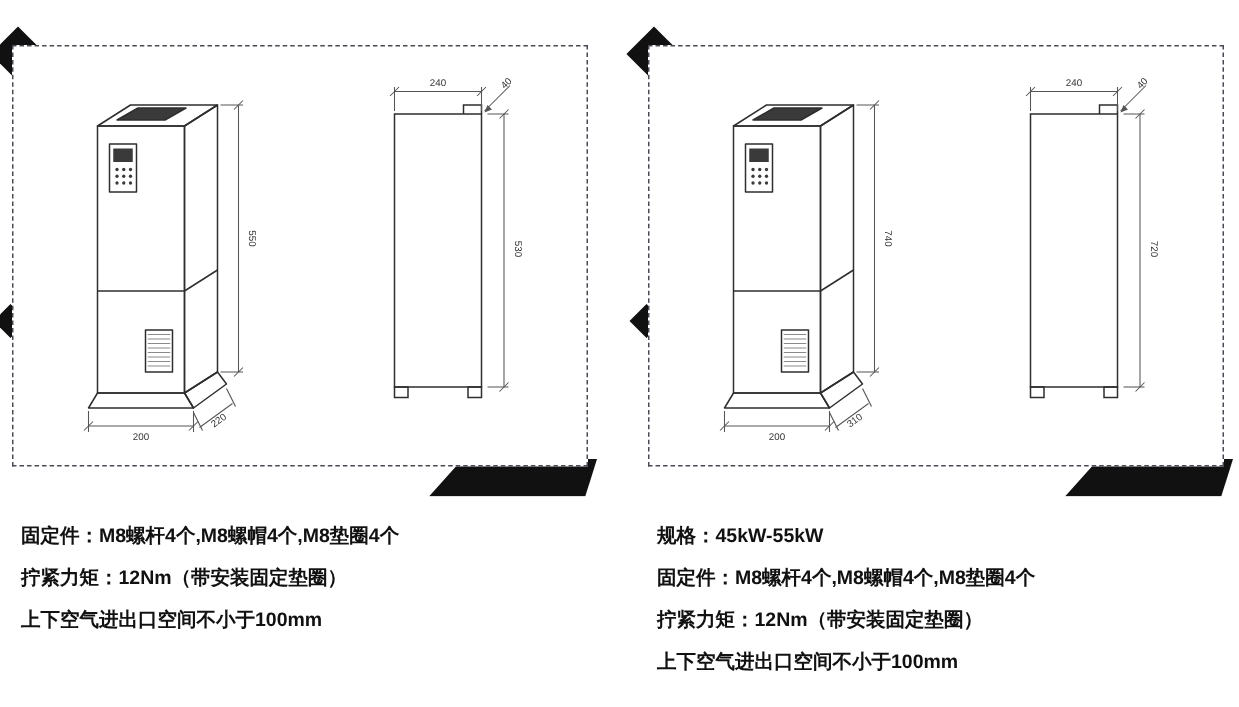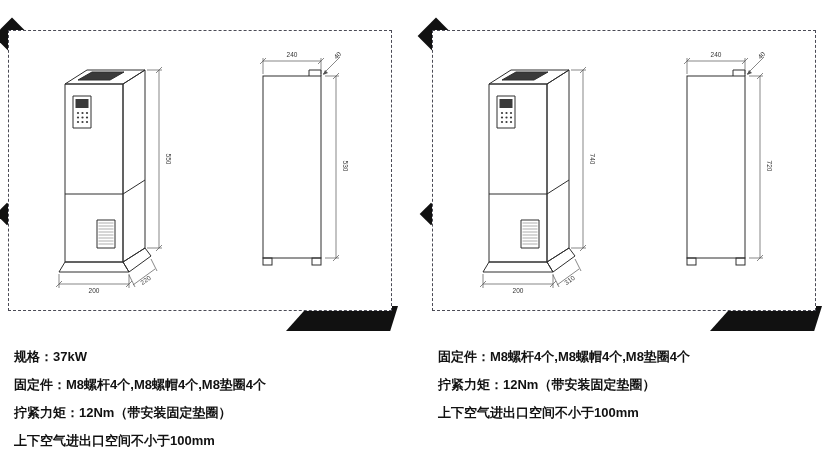--- a/index.html
+++ b/index.html
@@ -118,21 +118,20 @@
         </svg>
         <svg class="side" viewBox="0 0 115 250" width="115" height="250">
           <use href="#side-geom"></use>
           <text x="51" y="13" text-anchor="middle">240</text>
           <text x="98" y="13" text-anchor="middle" transform="rotate(-45 98 13)">40</text>
           <text x="102" y="122" text-anchor="middle" transform="rotate(90 102 122)">530</text>
         </svg>
       </div>
     </div>
     <div class="specs">
-      <div class="spec-line">规格：37kW</div>
       <div class="spec-line">固定件：M8螺杆4个,M8螺帽4个,M8垫圈4个</div>
       <div class="spec-line">拧紧力矩：12Nm（带安装固定垫圈）</div>
       <div class="spec-line">上下空气进出口空间不小于100mm</div>
     </div>
   </div>
 
   <div class="panel">
     <div class="box-wrap">
       <div class="shadow corner-tl"></div>
       <div class="shadow edge-left"></div>
@@ -146,19 +145,20 @@
         </svg>
         <svg class="side" viewBox="0 0 115 250" width="115" height="250">
           <use href="#side-geom"></use>
           <text x="51" y="13" text-anchor="middle">240</text>
           <text x="98" y="13" text-anchor="middle" transform="rotate(-45 98 13)">40</text>
           <text x="102" y="122" text-anchor="middle" transform="rotate(90 102 122)">720</text>
         </svg>
       </div>
     </div>
     <div class="specs">
+      <div class="spec-line">规格：45kW-55kW</div>
       <div class="spec-line">固定件：M8螺杆4个,M8螺帽4个,M8垫圈4个</div>
       <div class="spec-line">拧紧力矩：12Nm（带安装固定垫圈）</div>
       <div class="spec-line">上下空气进出口空间不小于100mm</div>
     </div>
   </div>
 
 </div>
 
 </body></html>

